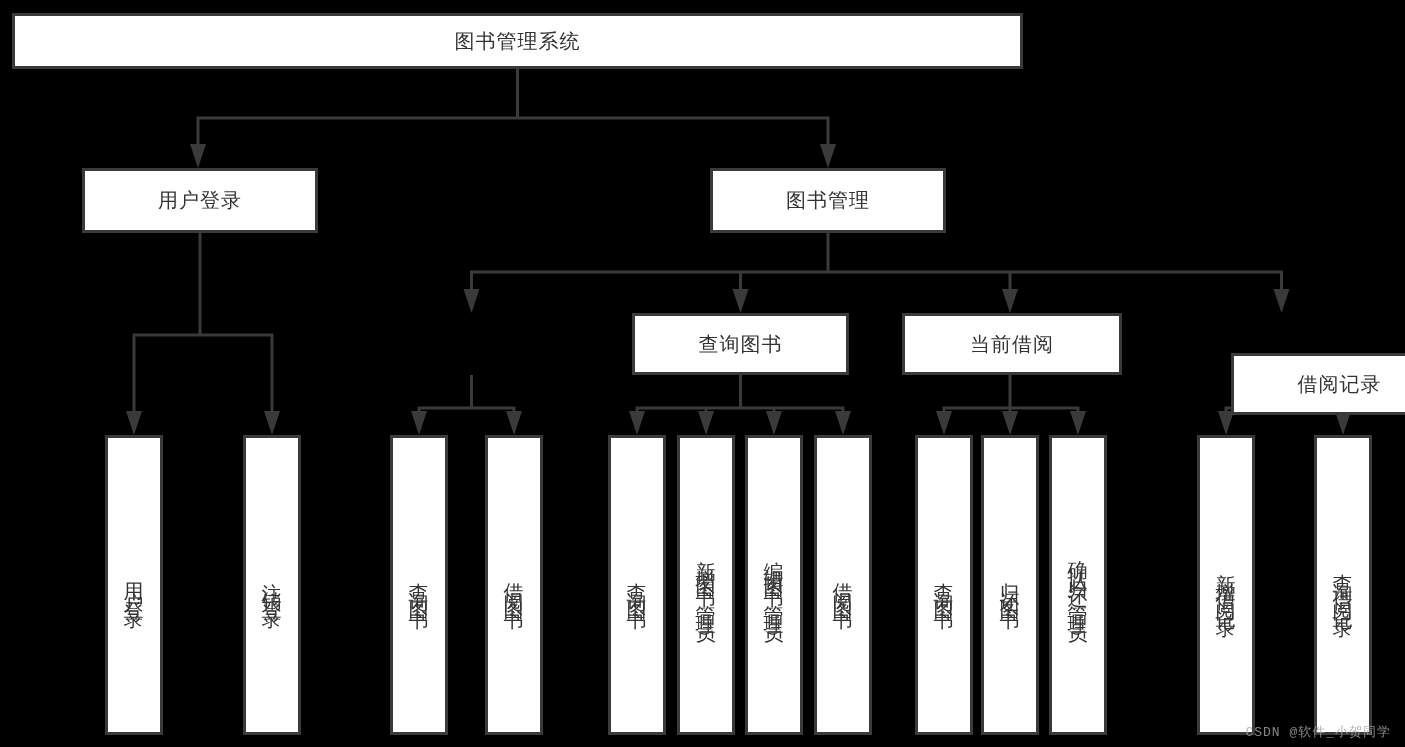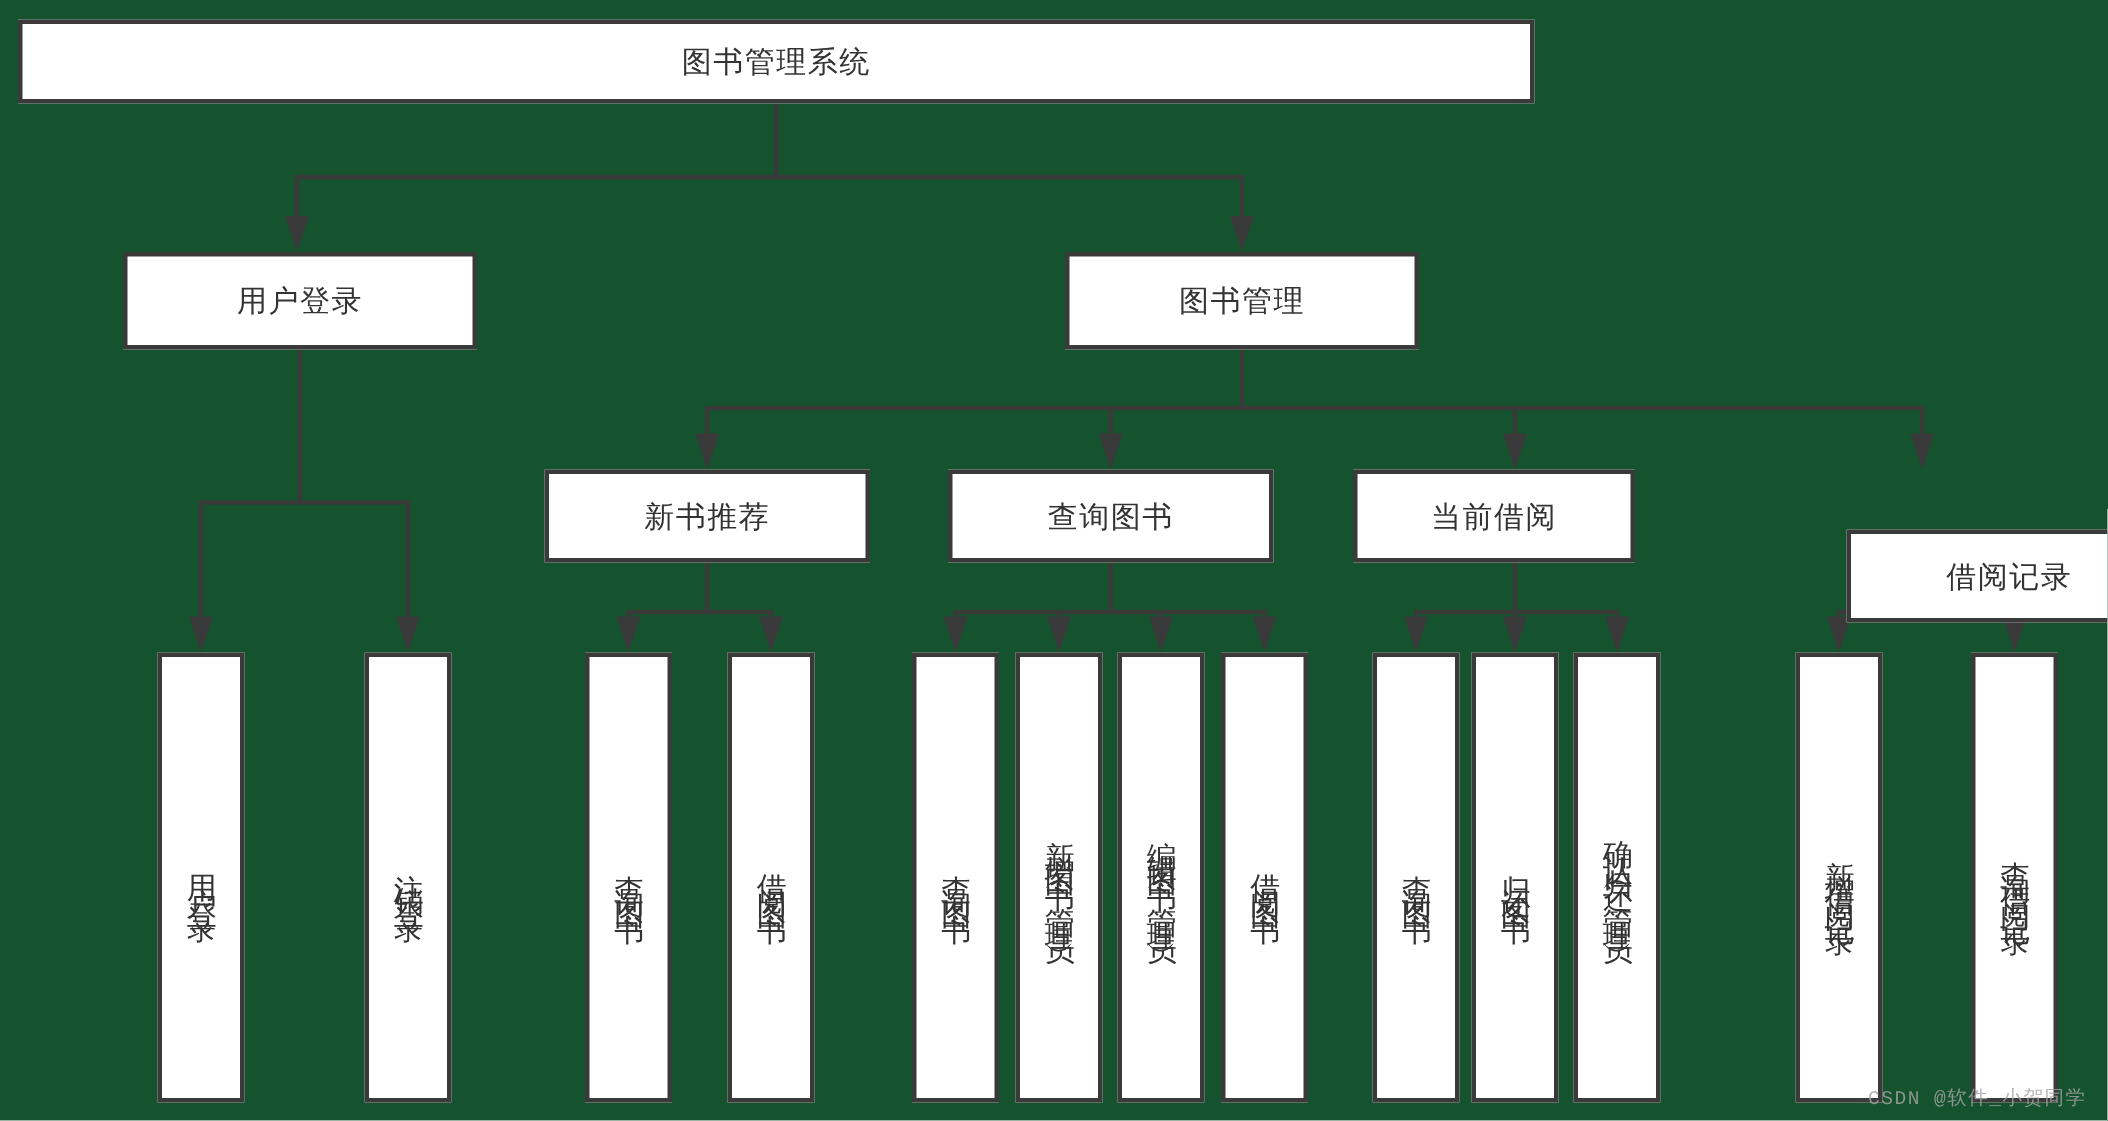--- a/index.html
+++ b/index.html
@@ -1,20 +1,20 @@
 <!DOCTYPE html>
 <html><head>
 <meta charset="utf-8">
 <style>
   html, body { margin: 0; padding: 0; background: #ffffff; }
   #canvas {
     position: relative;
     width: 1405px;
     height: 747px;
-    background: #14532d;
+    background: #000000;
     font-family: "Liberation Sans", "DejaVu Sans", sans-serif;
     overflow: hidden;
   }
   #connectors {
     position: absolute;
     left: 0; top: 0;
     width: 1405px; height: 747px;
     z-index: 0;
   }
   .box {
@@ -43,21 +43,21 @@
     letter-spacing: 9px;
     line-height: 1;
     white-space: nowrap;
   }
   
   .n-root           { left: 12px;   top: 13px;  width: 1011px; height: 56px; }
   .n-user-login     { left: 82px;   top: 168px; width: 236px;  height: 65px; }
   .n-book-mgmt      { left: 710px;  top: 168px; width: 236px;  height: 65px; text-align: right; }
   .n-new-book       { left: 363px;  top: 313px; width: 217px;  height: 62px; }
   .n-book-borrow    { left: 632px;  top: 313px; width: 217px;  height: 62px; }
-  .n-current-borrow { left: 902px;  top: 313px; width: 188px;  height: 62px; }
+  .n-current-borrow { left: 902px;  top: 313px; width: 220px;  height: 62px; }
   .n-borrow-record  { left: 1231px; top: 313px; width: 217px;  height: 62px; margin-top: 40px; }
 
   .l-1  { left: 105px; }
   .l-2  { left: 243px; }
   .l-3  { left: 390px; }
   .l-4  { left: 485px; }
   .l-5  { left: 608px; }
   .l-6  { left: 677px; }
   .l-7  { left: 745px; }
   .l-8  { left: 814px; }
@@ -140,23 +140,20 @@
     <span>图书管理系统</span>
   </div>
 
   <div class="box n-user-login">
     <span>用户登录</span>
   </div>
   <div class="box n-book-mgmt">
     <span>图书管理</span>
   </div>
 
-  <div class="box n-new-book">
-    <span>新书推荐</span>
-  </div>
   <div class="box n-book-borrow">
     <span>查询图书</span>
   </div>
   <div class="box n-current-borrow">
     <span>当前借阅</span>
   </div>
   <div class="box n-borrow-record">
     <span>借阅记录</span>
   </div>
 

